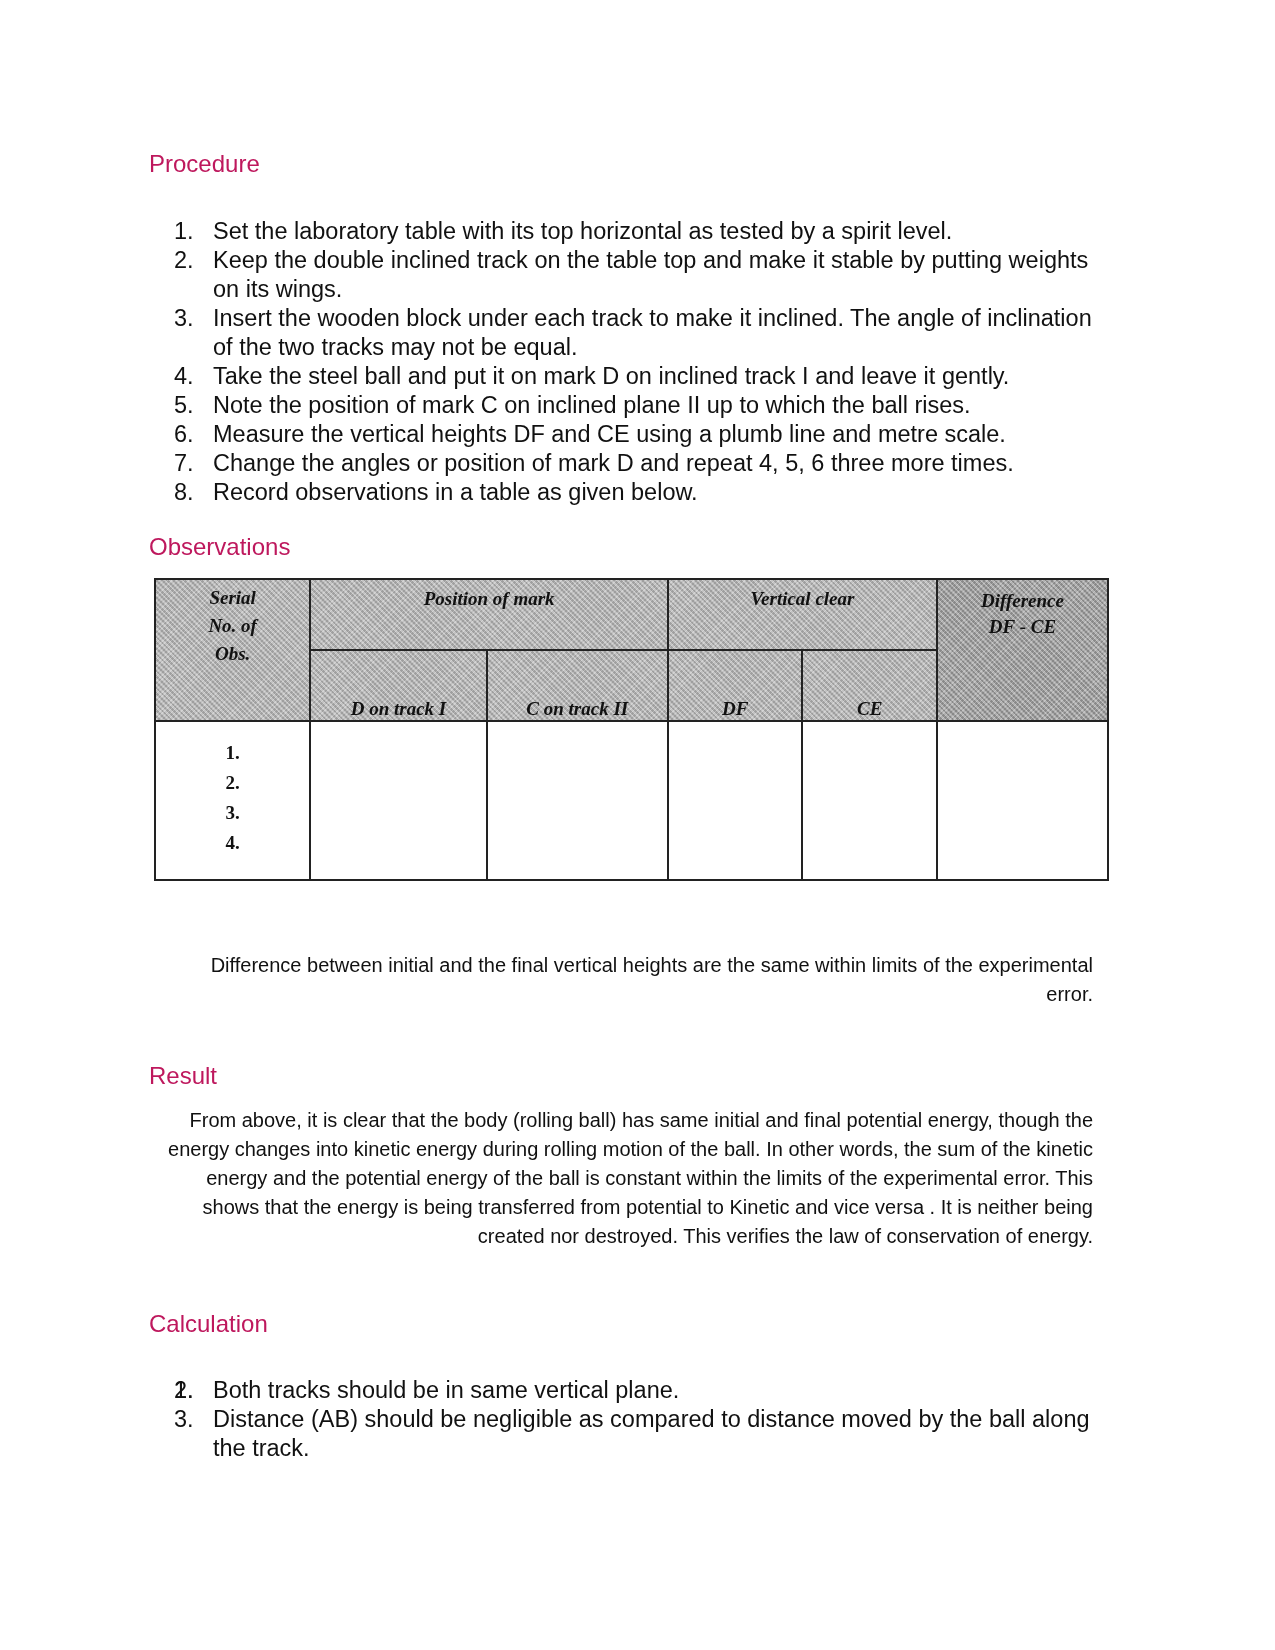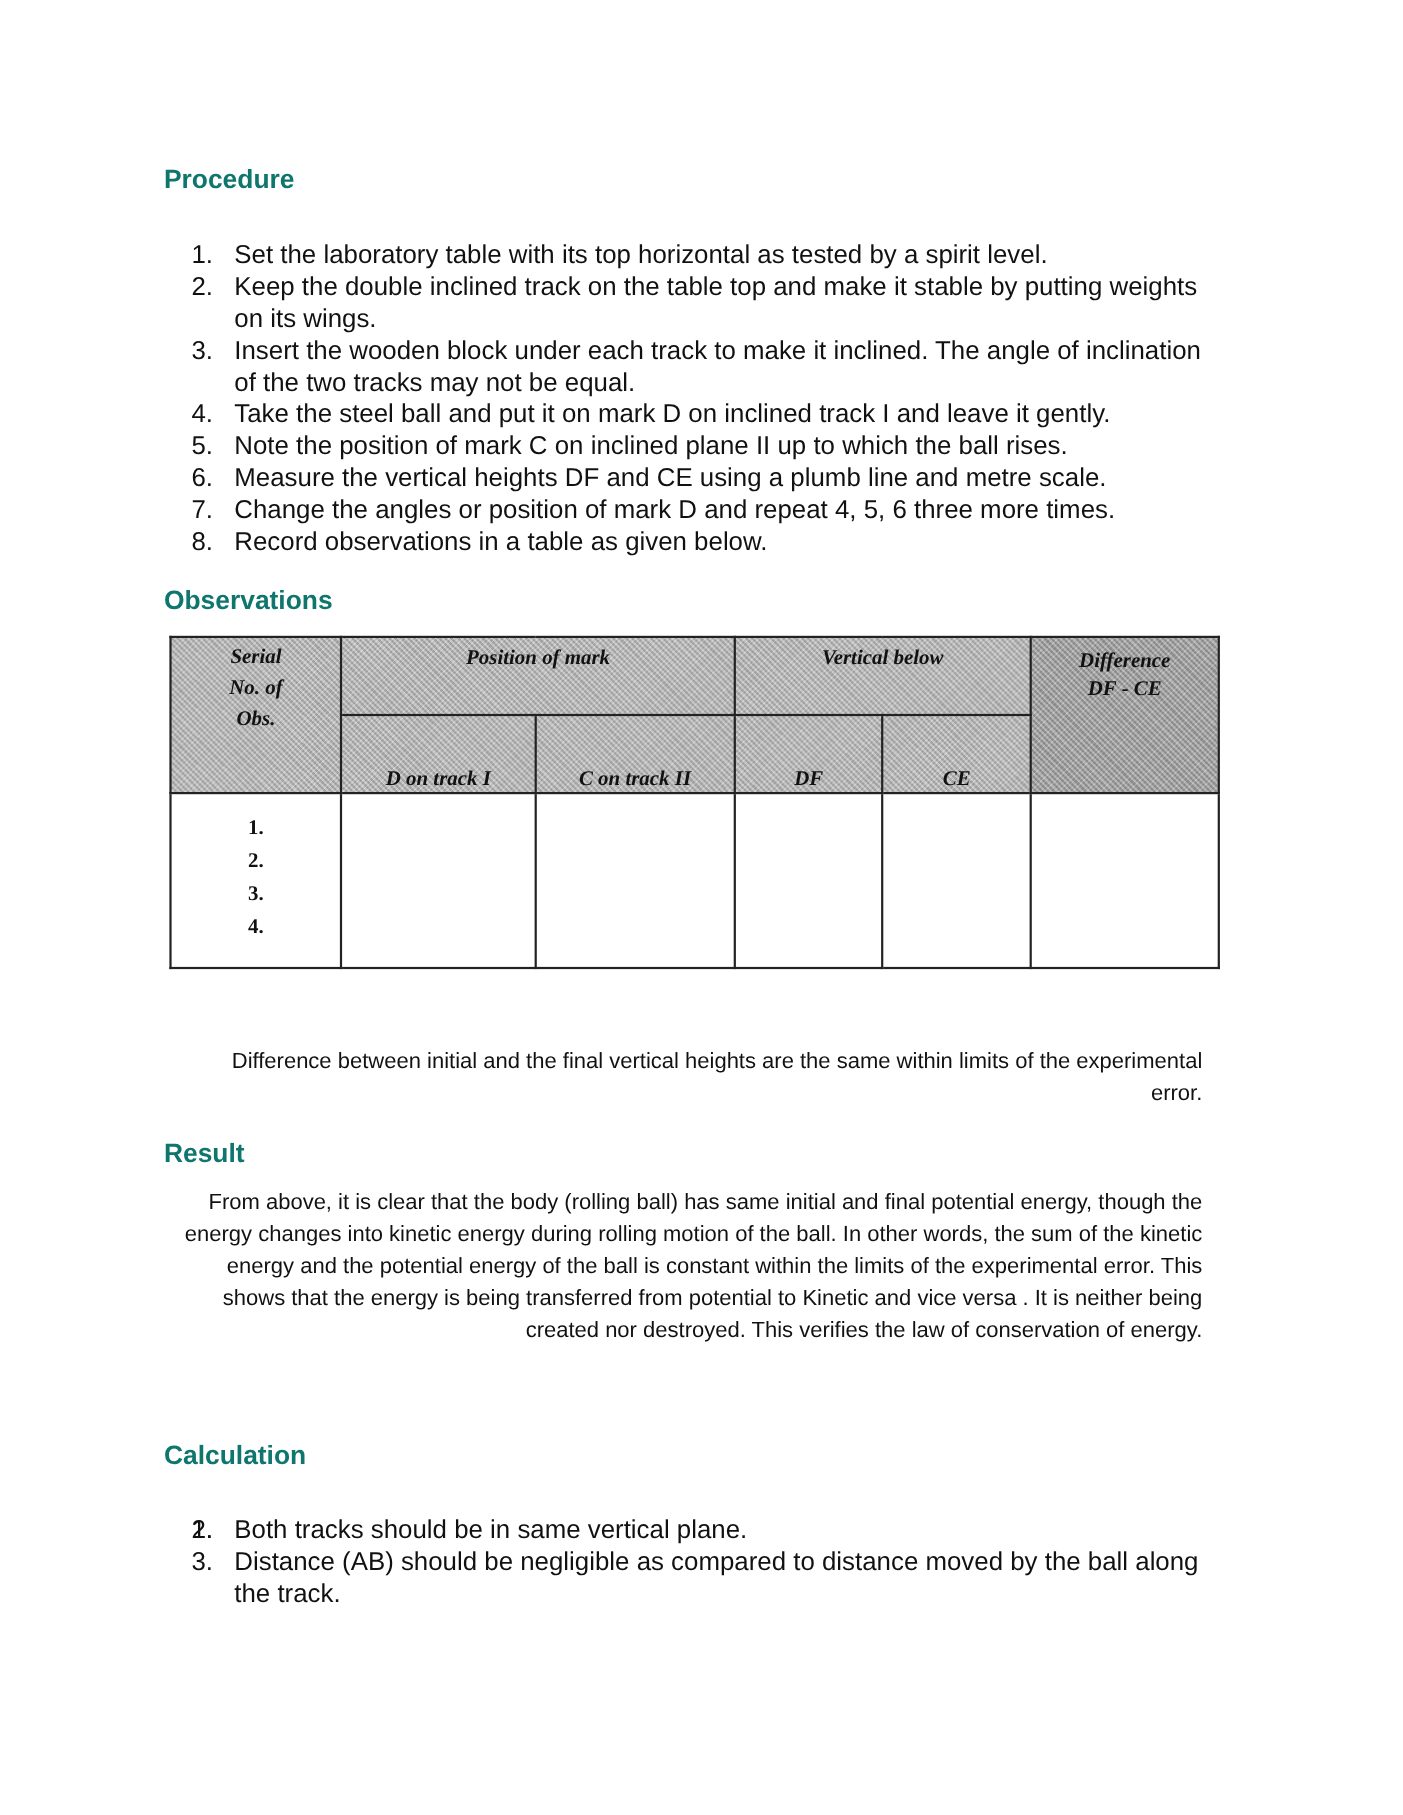--- a/index.html
+++ b/index.html
@@ -1,30 +1,30 @@
 <!DOCTYPE html>
 <html><head>
   <meta charset="utf-8">
   <style>
     html, body { margin: 0; padding: 0; background: #ffffff; }
     body { width: 1275px; height: 1650px; position: relative; overflow: hidden;
            font-family: "Liberation Sans", sans-serif; color: #111; }
     .page { position: absolute; left: 149px; top: 140px; width: 960px; }
-    .heading { color: #0f766e; font-weight: bold; font-size: 24px; line-height: 28px; margin: 0; }
+    .heading { color: #be185d; font-weight: normal; font-size: 24px; line-height: 28px; margin: 0; }
     .body-text { font-size: 20px; line-height: 29px; margin: 16px; text-align: right; }
     ol.steps { margin: 0; padding: 0; list-style: none; }
     ol.steps li { position: relative; padding-left: 64px; font-size: 23.5px; line-height: 29px; }
     ol.steps li .num { position: absolute; left: 25px; width: 32px; text-align: left; }
 
     #sec-procedure { position: absolute; top: 10px; }
     #proc-list { position: absolute; top: 77px; width: 960px; }
     #sec-observations { position: absolute; top: 393px; }
     #obs-table-wrap { position: absolute; top: 438px; left: 5px; width: 1101px; }
     #sec-calculation { position: absolute; top: 795px; width: 960px; }
-    #sec-result { position: absolute; top: 895px; width: 960px; }
+    #sec-result { position: absolute; top: 922px; width: 960px; }
     #sec-precautions { position: absolute; top: 1170px; }
     #prec-list { position: absolute; top: 1236px; width: 960px; }
 
     table.obs { border-collapse: collapse; width: 955px; font-family: "Liberation Serif", serif; }
     table.obs th, table.obs td { border: 2px solid #222; }
     table.obs th { background-color: #b8b8b8;
       background-image: repeating-linear-gradient(45deg, rgba(255,255,255,0.25) 0 2px, rgba(0,0,0,0.08) 2px 4px),
                         repeating-linear-gradient(-45deg, rgba(255,255,255,0.2) 0 1px, rgba(0,0,0,0.06) 1px 3px);
       font-style: italic; font-weight: bold; font-size: 19px; color: #111; }
     table.obs th.serial { width: 145px; vertical-align: top; padding-top: 4px; line-height: 28px; }
@@ -58,21 +58,21 @@
   <div id="obs-table-wrap">
     <table class="obs">
       <thead>
         <tr>
           <th class="serial" rowspan="2">
             <span class="serial-line">Serial</span>
             <span class="serial-line">No. of</span>
             <span class="serial-line">Obs.</span>
           </th>
           <th class="group" colspan="2">Position of mark</th>
-          <th class="group" colspan="2">Vertical below</th>
+          <th class="group" colspan="2">Vertical clear</th>
           <th class="diff" rowspan="2">
             <span class="serial-line">Difference</span>
             <span class="serial-line">DF - CE</span>
           </th>
         </tr>
         <tr>
           <th class="sub" style="width:165px">D on track I</th>
           <th class="sub" style="width:170px">C on track II</th>
           <th class="sub" style="width:125px">DF</th>
           <th class="sub" style="width:125px">CE</th>

